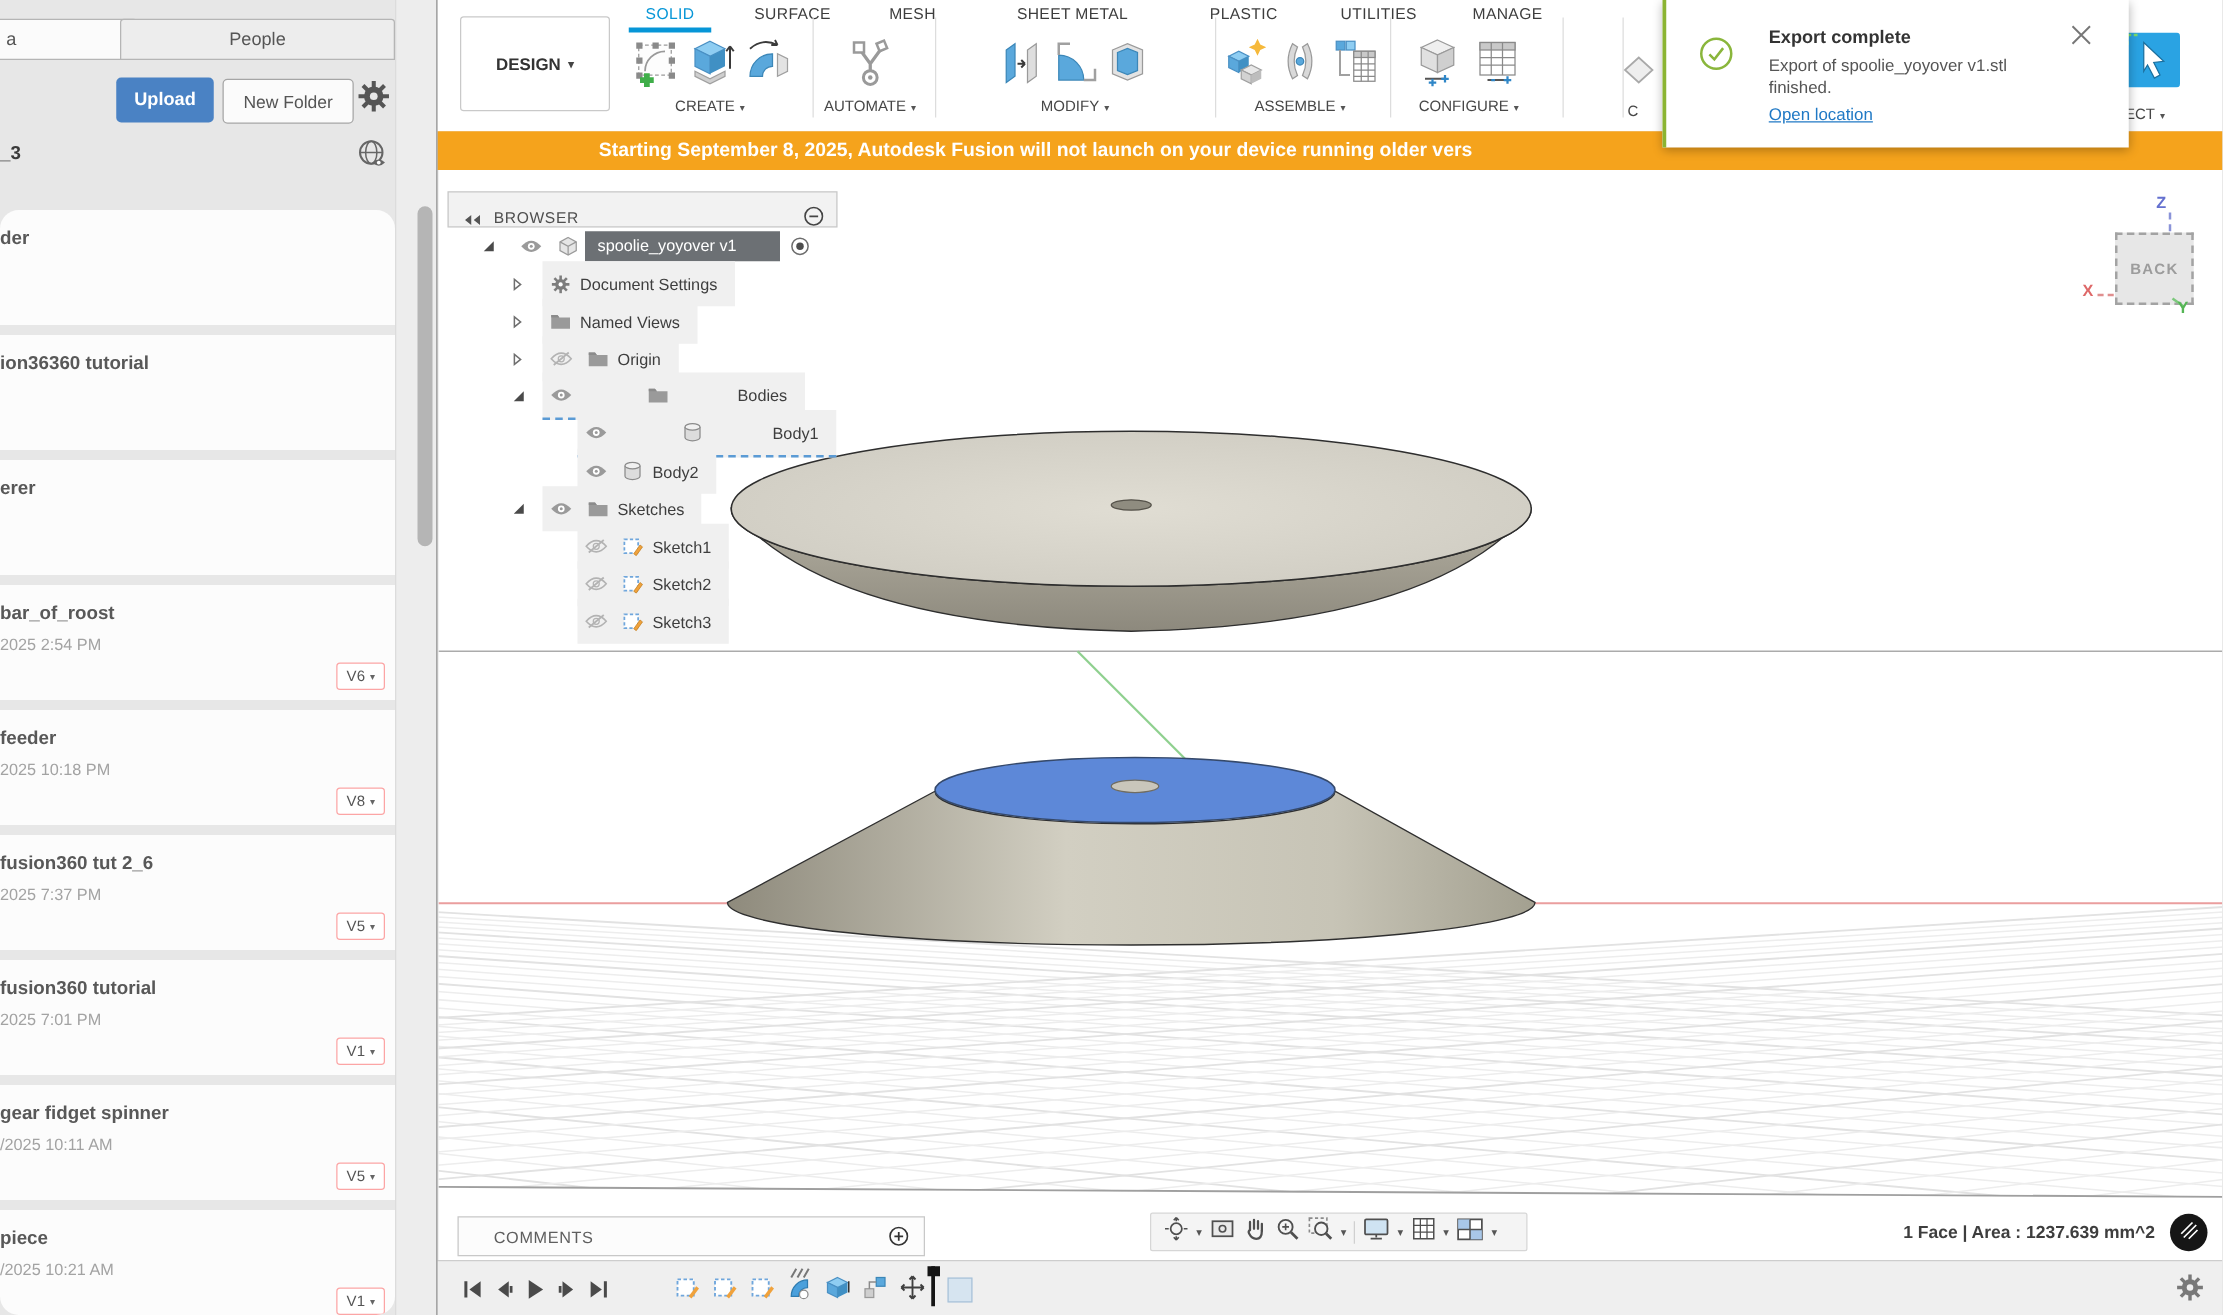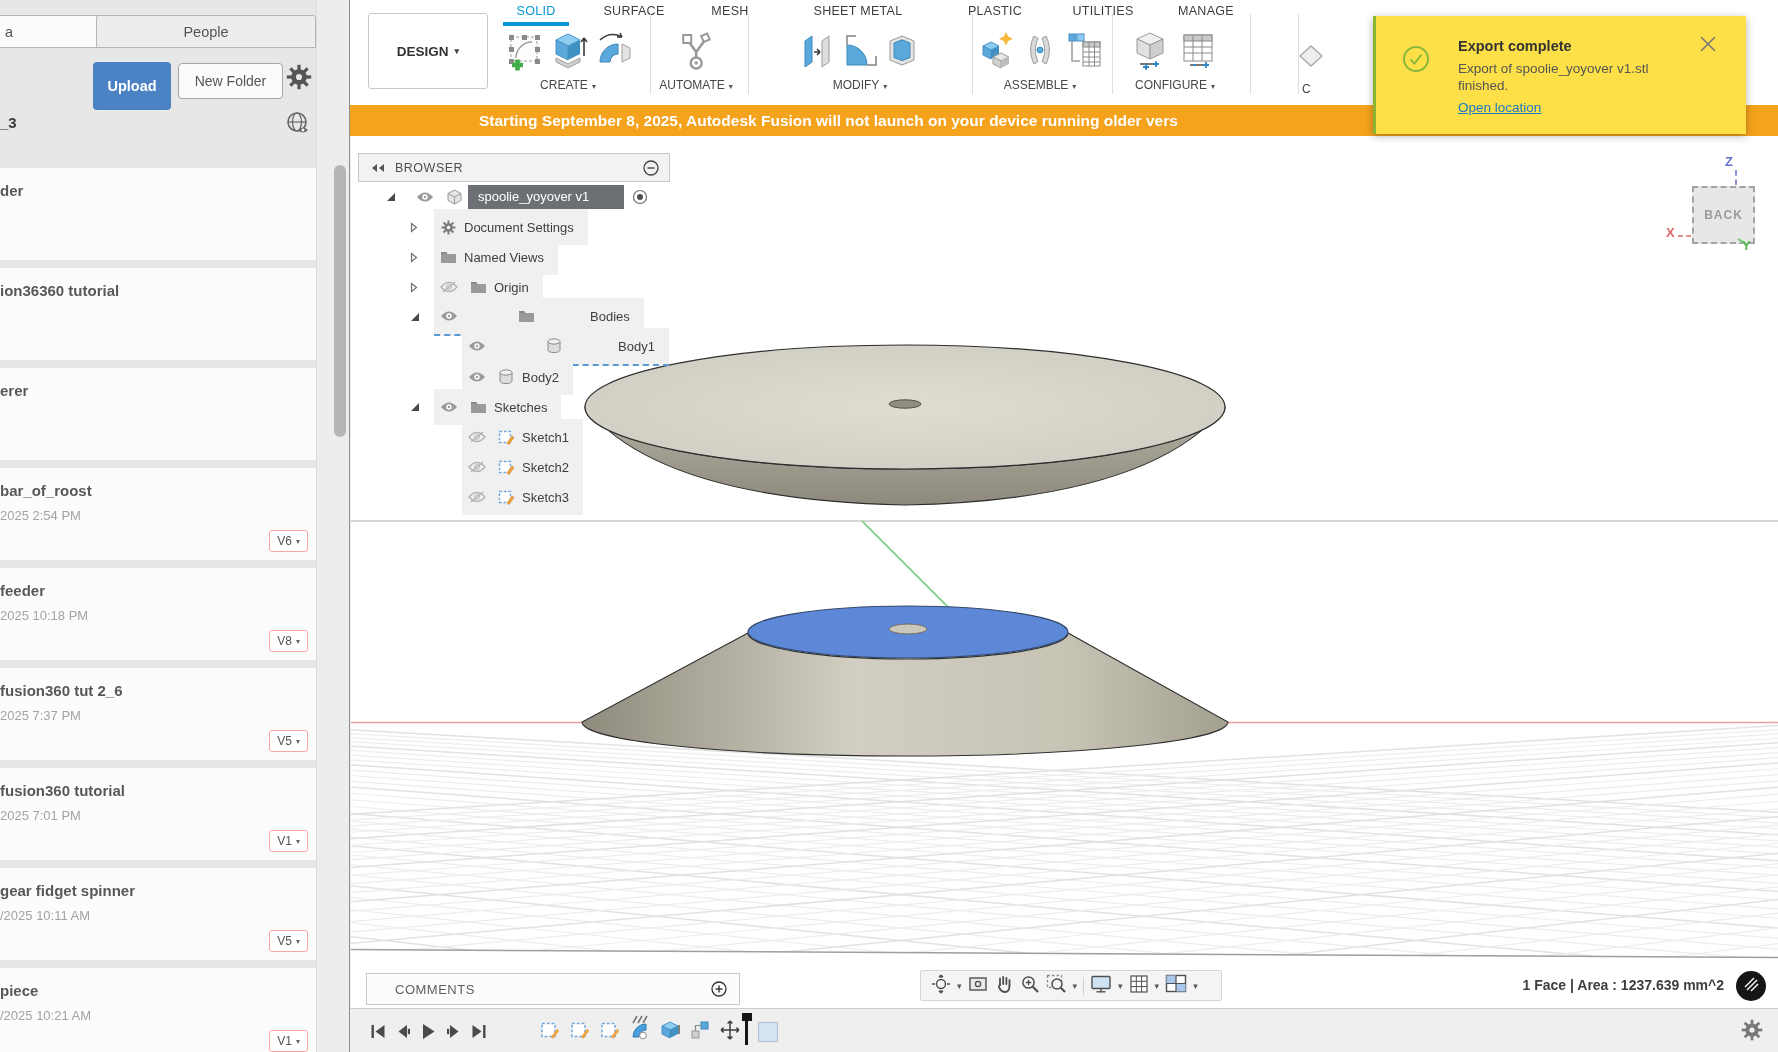--- a/index.html
+++ b/index.html
@@ -7,28 +7,28 @@
        font-family:"Liberation Sans",sans-serif;color:#333;}
   .abs{position:absolute;}
   [data-interactable="true"]{cursor:pointer;}
 
   
   #sidebar{left:0;top:0;width:316px;height:1052px;background:#e7e7e7;z-index:3;}
   .sidetab{top:15px;height:31px;border:1px solid #b5b5b5;border-radius:3px 3px 0 0;
            font-size:14.5px;color:#555;display:flex;align-items:center;justify-content:center;}
   #tab-left{left:-8px;width:104px;background:#fbfbfb;justify-content:flex-start;padding-left:12px;}
   #tab-people{left:96px;width:218px;background:#ededed;}
-  #upload-btn{left:93px;top:62px;width:78px;height:48px;background:#4a82c4;border-radius:4px;
+  #upload-btn{left:93px;top:62px;width:78px;height:36px;background:#4a82c4;border-radius:4px;
               color:#fff;font-weight:bold;font-size:14.5px;display:flex;align-items:center;justify-content:center;}
   #newfolder-btn{left:178px;top:63px;width:103px;height:34px;background:#fbfbfb;border:1px solid #a5a5a5;
                  border-radius:4px;color:#555;font-size:14px;display:flex;align-items:center;justify-content:center;}
   #side-gear{left:286px;top:64px;}
   #proj-label{left:0;top:114px;font-size:15px;font-weight:bold;color:#3a3a3a;}
   #globe-ic{left:284px;top:110px;}
-  #cards{left:0;top:168px;width:316px;height:884px;overflow:hidden;display:flex;flex-direction:column;gap:8px;}
+  #cards{left:0;top:168px;width:316px;height:884px;overflow:hidden;display:flex;flex-direction:column;gap:8px;border-radius:15px;}
   .card{position:relative;height:92px;flex:0 0 92px;background:#fcfcfc;}
   .card-title{position:absolute;left:0;top:14px;font-size:15px;font-weight:bold;color:#585858;white-space:nowrap;}
   .card-date{position:absolute;left:0;top:40px;font-size:13px;color:#a3a3a3;white-space:nowrap;}
   .vbadge{position:absolute;right:8px;top:62px;height:20px;padding:0 7px;background:#fff;border:1px solid #fca5a5;
           border-radius:3px;font-size:12px;color:#555;display:flex;align-items:center;}
   .vbadge::after{content:"▾";font-size:8px;margin-left:4px;color:#666;}
   
   #scrollstrip{left:316px;top:0;width:34px;height:1052px;background:#ededed;z-index:3;border-left:1px solid #dcdcdc;}
   #scrollthumb{left:334px;top:165px;width:12px;height:272px;background:#b5b5b5;border-radius:6px;z-index:4;}
   #main-border{left:349px;top:0;width:1px;height:1052px;background:#8f8f8f;z-index:40;}
@@ -51,34 +51,34 @@
   #select-ic{left:1350px;top:26px;}
   #select-label{left:1350px;top:84px;font-size:12px;color:#474747;}
   #select-label::after{content:"▾";font-size:8px;margin-left:4px;color:#555;}
 
   
   #banner{left:350px;top:105px;width:1473px;height:31px;background:#f5a31c;z-index:6;}
   #banner-text{position:absolute;left:129px;top:0;line-height:31px;color:#fff;font-weight:bold;font-size:15.5px;white-space:nowrap;}
   #banner-close{position:absolute;right:16px;top:8px;}
 
   
-  #notif{left:1330px;top:16px;width:370px;height:118px;background:#fde047;border-left:3px solid #8bb432;
-         box-shadow:0 2px 8px rgba(0,0,0,.3);z-index:50;margin-left:43px;}
+  #notif{left:1330px;top:0;width:370px;height:118px;background:#ffffff;border-left:3px solid #8bb432;
+         box-shadow:0 2px 8px rgba(0,0,0,.3);z-index:50;}
   #notif-check{position:absolute;left:26px;top:29px;}
   #notif-title{position:absolute;left:82px;top:22px;font-size:14.5px;font-weight:bold;color:#333;}
   #notif-body{position:absolute;left:82px;top:44px;width:238px;font-size:13.5px;color:#555;line-height:17px;}
   #notif-link{position:absolute;left:82px;top:84px;font-size:13.5px;color:#2079c5;text-decoration:underline;}
   #notif-close{position:absolute;left:322px;top:18px;}
 
   
   #viewport{left:350px;top:136px;width:1428px;height:872px;background:#fff;z-index:2;overflow:hidden;}
 
   
   #browser-header{left:358px;top:153px;width:310px;height:27px;background:#f2f2f2;border:1px solid #c8c8c8;z-index:10;
-                  display:flex;align-items:center;}
+                  display:flex;align-items:flex-end;}
   #browser-title{margin-left:10px;font-size:12.5px;color:#4f4f4f;letter-spacing:.5px;}
   #browser-collapse{margin-left:12px;display:flex;align-items:center;}
   #browser-minus{margin-left:auto;margin-right:10px;display:flex;align-items:center;}
   #tree{left:358px;top:184px;width:330px;z-index:10;}
   .trow{display:flex;align-items:center;height:26px;margin-bottom:4px;padding-left:52px;}
   .trow.root{padding-left:28px;}
   .trow.ind2{padding-left:104px;}
   .tcell{display:flex;align-items:center;justify-content:center;}
   .tcell.arrow{width:24px;justify-content:flex-start;}
   .tcell.eye{width:30px;}

